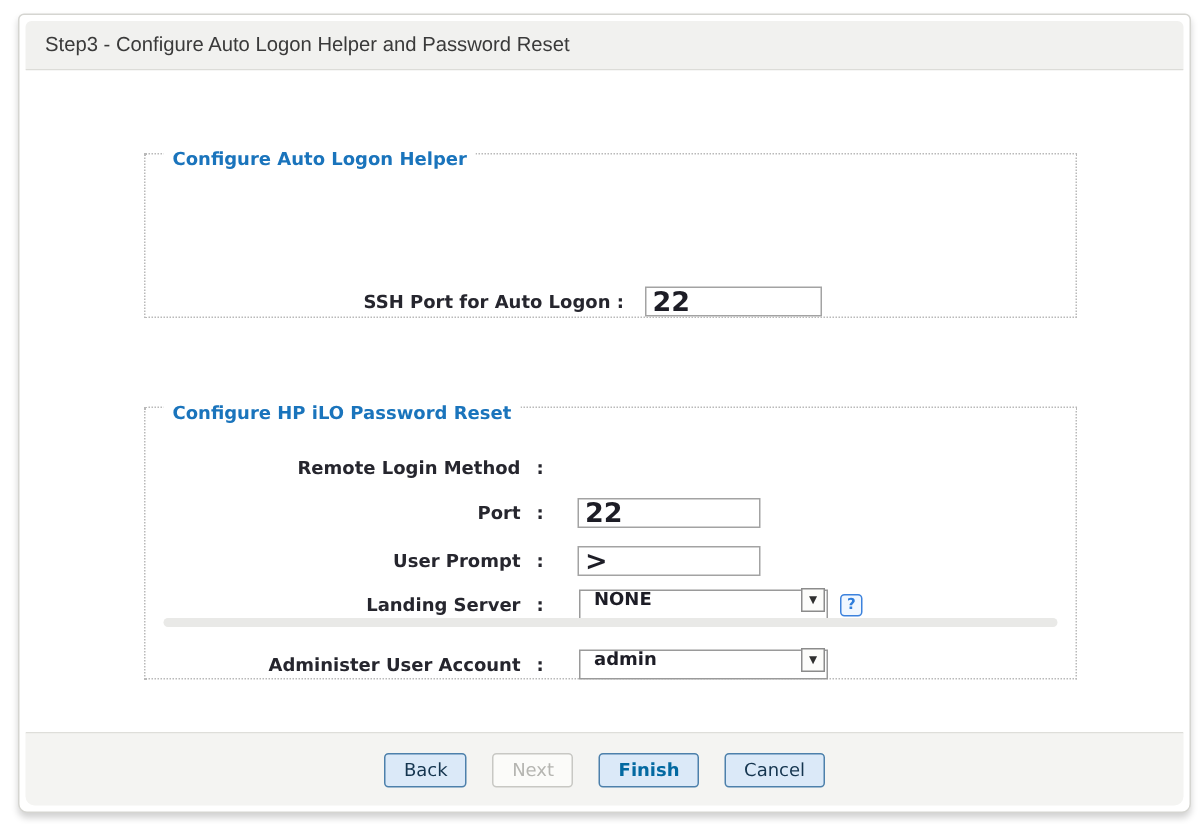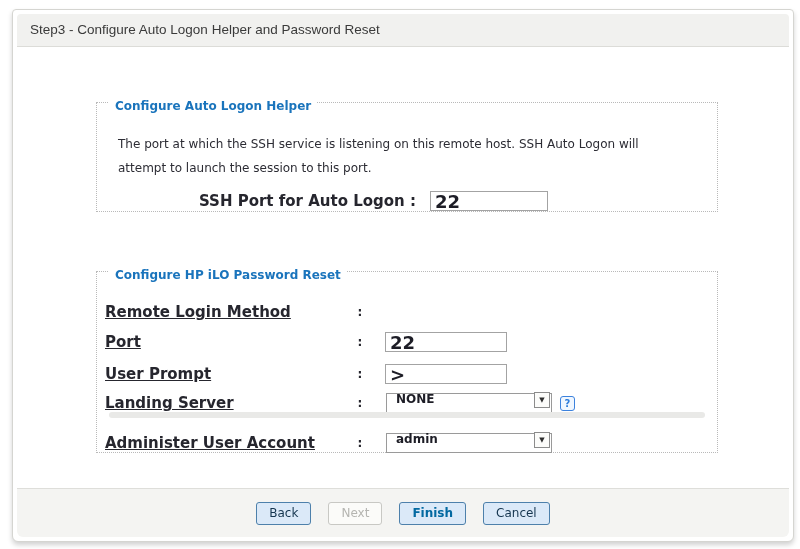--- a/index.html
+++ b/index.html
@@ -18,31 +18,31 @@
   .fieldset { position:absolute; border:1px dotted #b9b9b9; background:#fff; }
   .fs1 { left:79px; top:88px;  width:622px; height:110px; }
   .fs2 { left:79px; top:257px; width:622px; height:182px; }
 
   .legend { position:absolute; top:-8px; left:8px; background:#fff; padding:0 6px;
     font-size:12px; font-weight:bold; color:#1a74bc; white-space:nowrap; }
 
   .desc { position:absolute; left:17px; right:26px; top:25px;
     font-size:12px; line-height:24px; color:#2c2c34; }
 
-  .lbl { font-size:15px; font-weight:bold; color:#26262e; line-height:20px; }
+  .lbl { font-size:12px; font-weight:bold; color:#26262e; line-height:20px; }
 
   .fs1-label { position:absolute; top:84px; left:0; width:315px; text-align:right; }
   .fs1-input { position:absolute; top:84px; left:329px; width:118px; }
 
   .text-input { height:20px; border:1px solid #a3a3a3; background:#fff;
     font-family:"DejaVu Sans", sans-serif; font-size:18px; font-weight:bold;
     color:#1d1d26; padding:0 4px; outline:none; }
 
   .row { position:absolute; left:0; right:0; height:20px; }
-  .row .rlbl  { position:absolute; left:0; width:242px; text-align:left;text-decoration:underline; }
+  .row .rlbl  { position:absolute; left:0; width:242px; text-align:right; }
   .row .colon { position:absolute; left:246px; width:18px; text-align:center;
     font-size:12px; font-weight:bold; color:#26262e; line-height:20px; }
 
   .r-radio  { top:22px; }
   .r-port   { top:52px; }
   .r-prompt { top:84px; }
   .r-landing{ top:113px; }
   .r-admin  { top:153px; }
 
   .row .text-input { position:absolute; left:280px; width:122px; }
@@ -87,21 +87,20 @@
 </style>
 </head>
 <body>
 
 <div class="panel">
 
   <div class="titlebar">Step3 - Configure Auto Logon Helper and Password Reset</div>
 
   <div class="fieldset fs1">
     <span class="legend">Configure Auto Logon Helper</span>
-    <div class="desc">The port at which the SSH service is listening on this remote host. SSH Auto Logon will attempt to launch the session to this port.</div>
     <div class="lbl fs1-label">SSH Port for Auto Logon :</div>
     <input class="text-input fs1-input" type="text" value="22" style="">
   </div>
 
   <div class="fieldset fs2">
     <span class="legend">Configure HP iLO Password Reset</span>
 
     <div class="row r-radio">
       <div class="lbl rlbl">Remote Login Method</div>
       <div class="colon">:</div>

